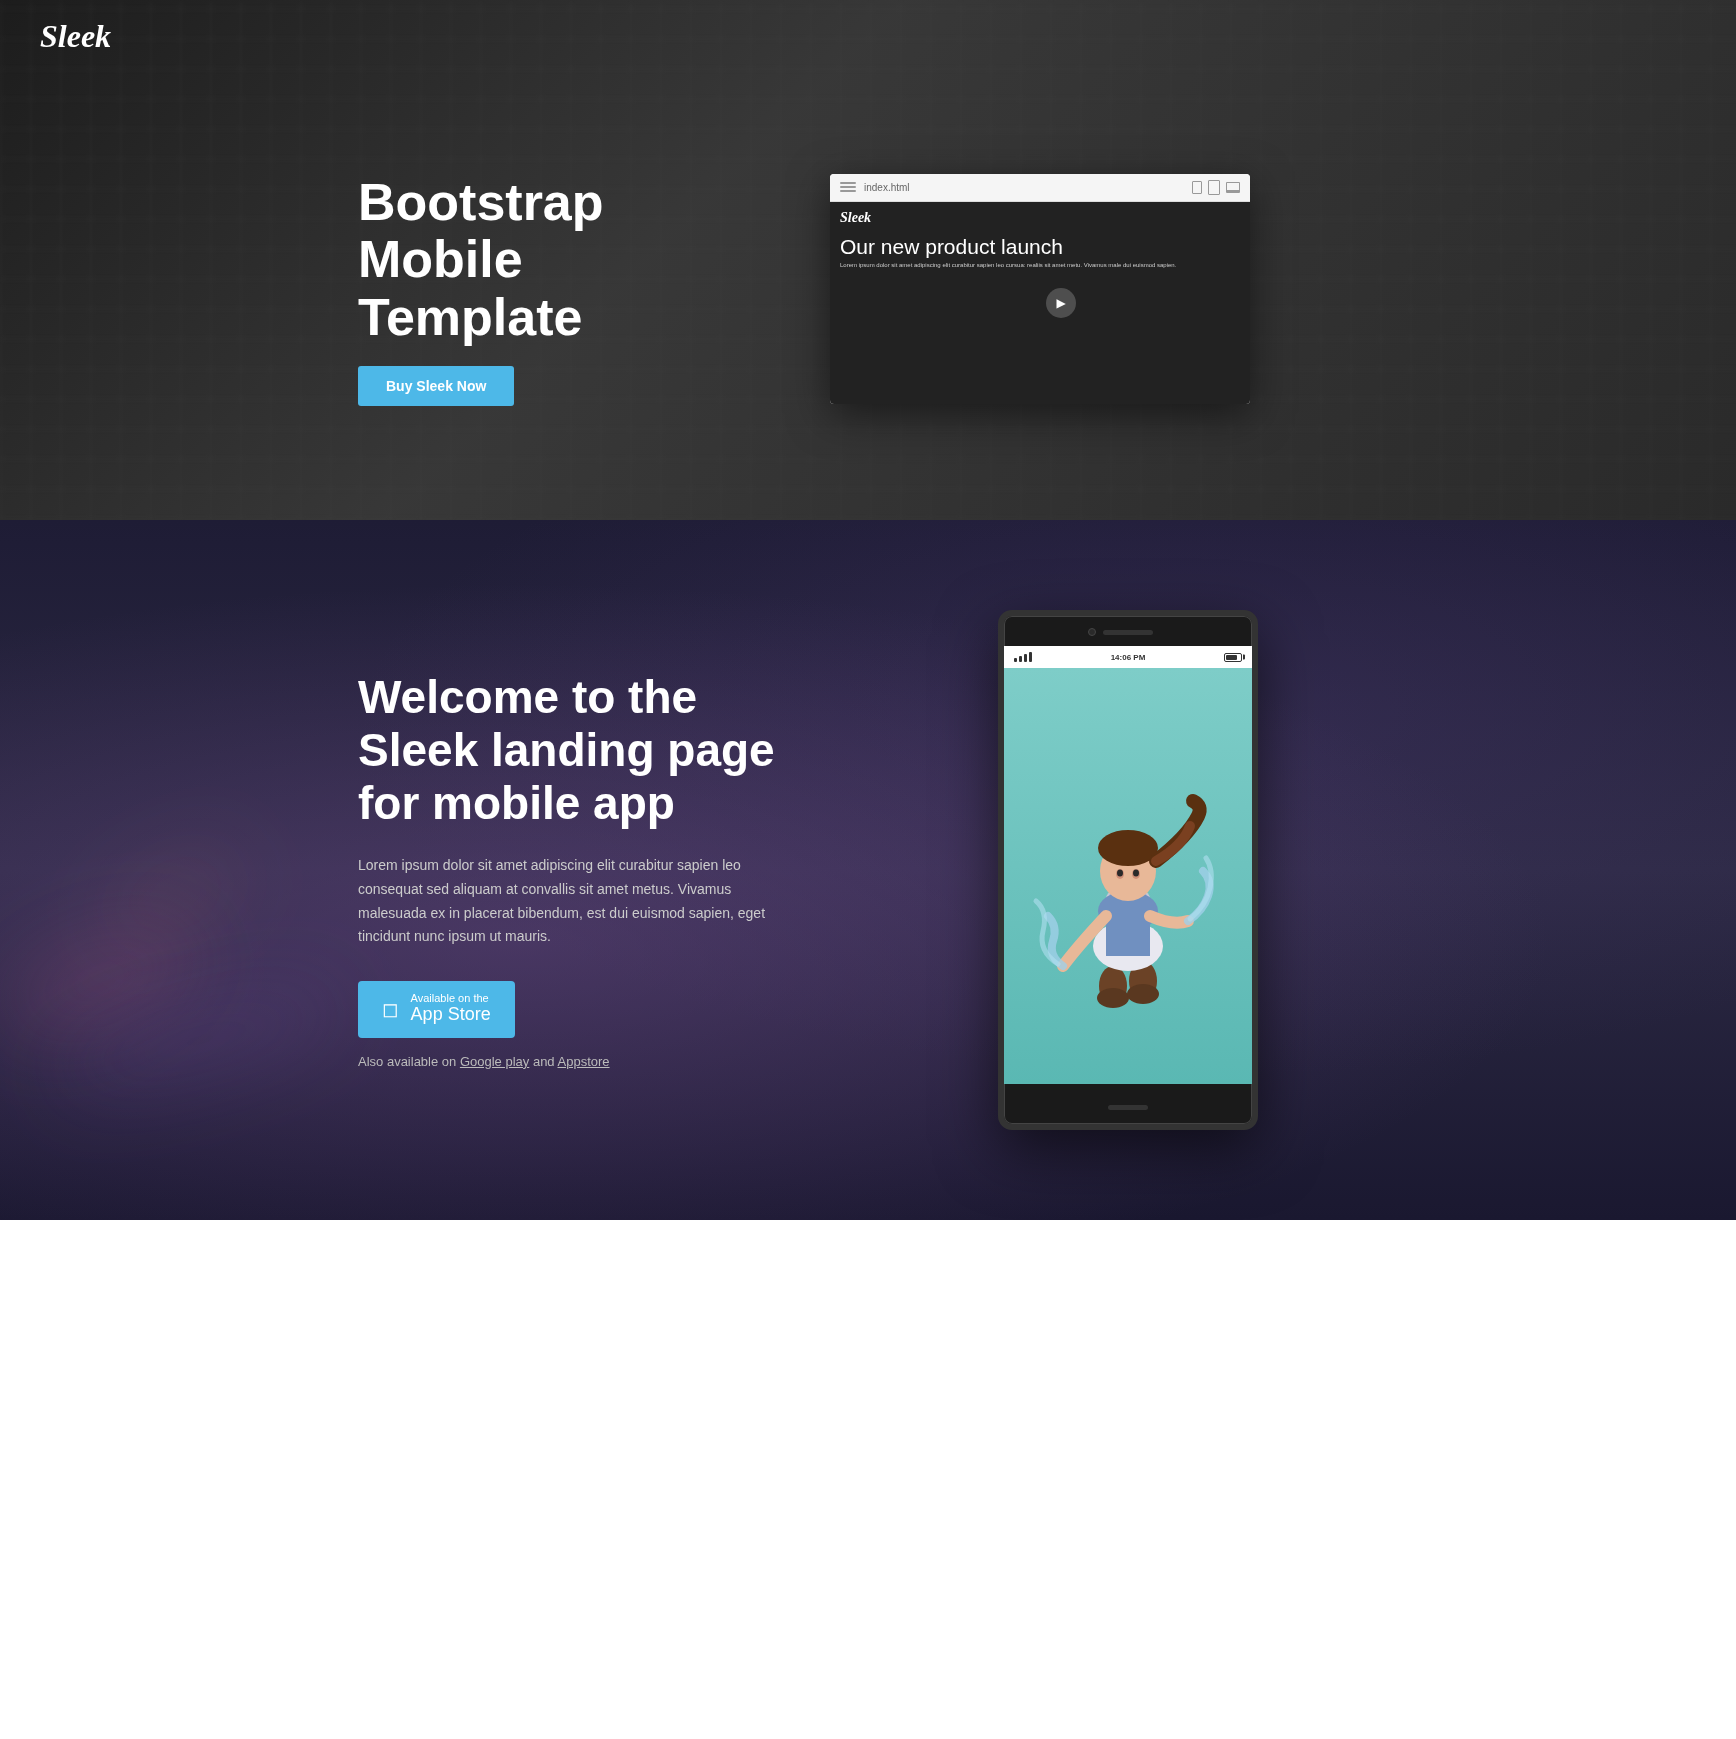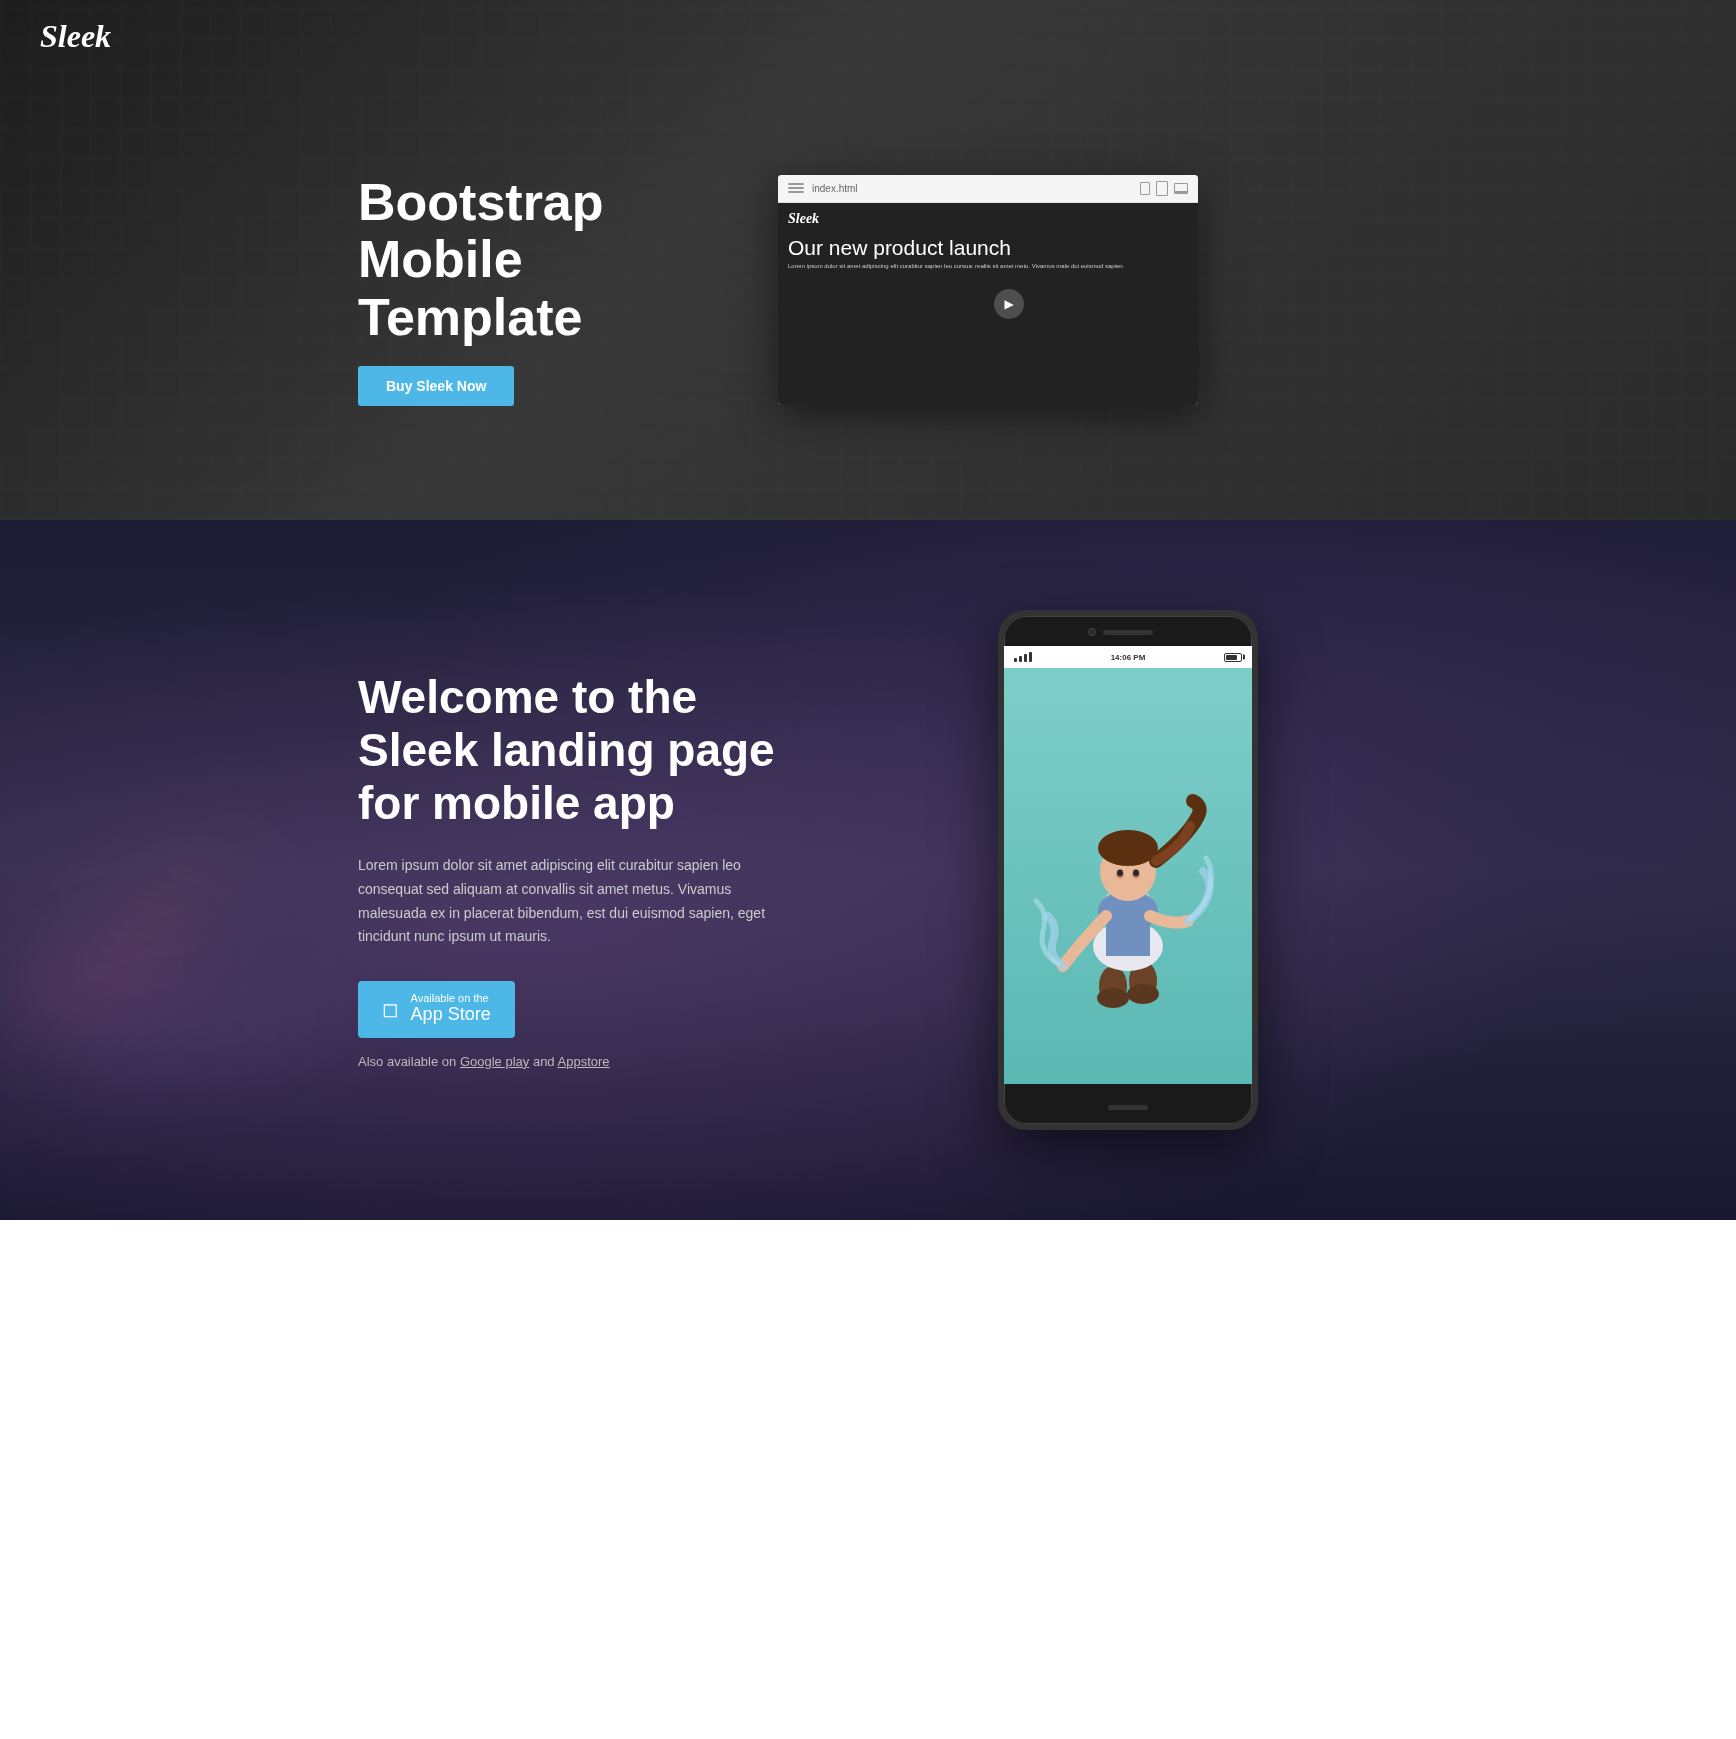--- a/index.html
+++ b/index.html
@@ -70,27 +70,26 @@
       inset: 0;
       background: 
         repeating-linear-gradient(90deg, rgba(80,80,80,0.15) 0px, rgba(80,80,80,0.15) 2px, transparent 2px, transparent 30px),
         repeating-linear-gradient(0deg, rgba(80,80,80,0.1) 0px, rgba(80,80,80,0.1) 2px, transparent 2px, transparent 30px);
       filter: blur(2px);
     }
     .hero-content {
       position: relative;
       z-index: 10;
       display: flex;
-      align-items: center;
       width: 100%;
       max-width: 1100px;
       margin: 0 auto;
       padding: 0 40px;
       padding-top: 60px;
-      gap: 40px;
+      gap: 92px;
     }
     .hero-text { flex: 0 0 380px; }
     .hero-title {
       font-size: 52px;
       font-weight: 900;
       color: #fff;
       line-height: 1.1;
       margin-bottom: 20px;
     }
     .hero-subtitle {
@@ -353,21 +352,21 @@
     .phone-container {
       flex: 1;
       display: flex;
       justify-content: center;
       align-items: center;
     }
     .phone-mockup {
       width: 260px;
       height: 520px;
       background: #1a1a1a;
-      border-radius: 28px;
+      border-radius: 14px;
       border: 6px solid #333;
       position: relative;
       box-shadow: 0 20px 60px rgba(0,0,0,0.6), inset 0 0 0 1px #444;
       overflow: hidden;
     }
     .phone-speaker {
       position: absolute;
       top: 14px;
       left: 50%;
       transform: translateX(-50%);

